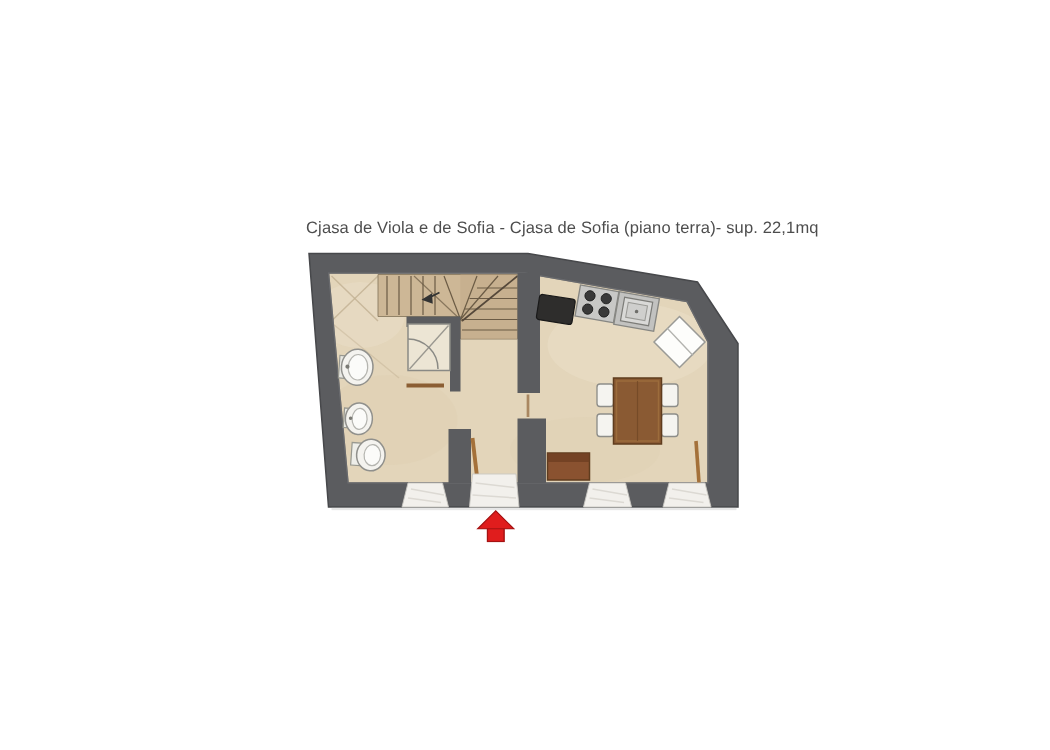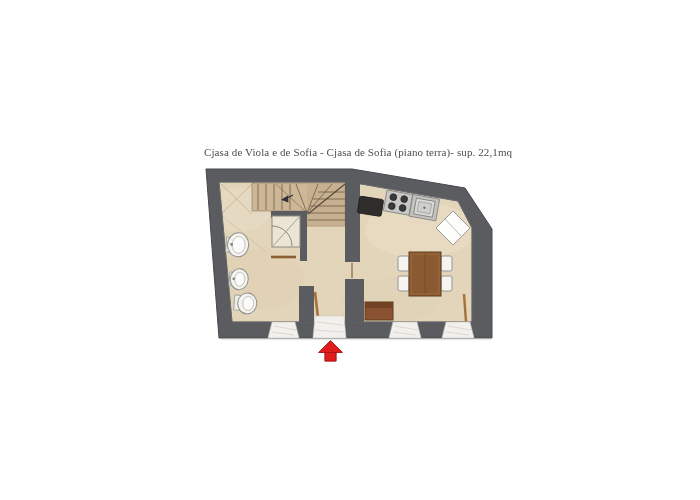--- a/index.html
+++ b/index.html
@@ -1,21 +1,21 @@
 <!DOCTYPE html>
 <html><head>
 <meta charset="utf-8">
 <style>
   html,body{margin:0;padding:0;}
   .canvas{
     position:relative;
     width:700px;height:500px;
     background:#ffffff;
     overflow:hidden;
-    font-family:Liberation Serif, serif;
+    font-family:Liberation Sans, sans-serif;
   }
   .plan-title{
     position:absolute;
     left:204px;top:146px;
     font-size:11px;
     color:#4d4d4d;
     white-space:nowrap;
     letter-spacing:0.1px;
   }
   svg{position:absolute;left:0;top:0;}

